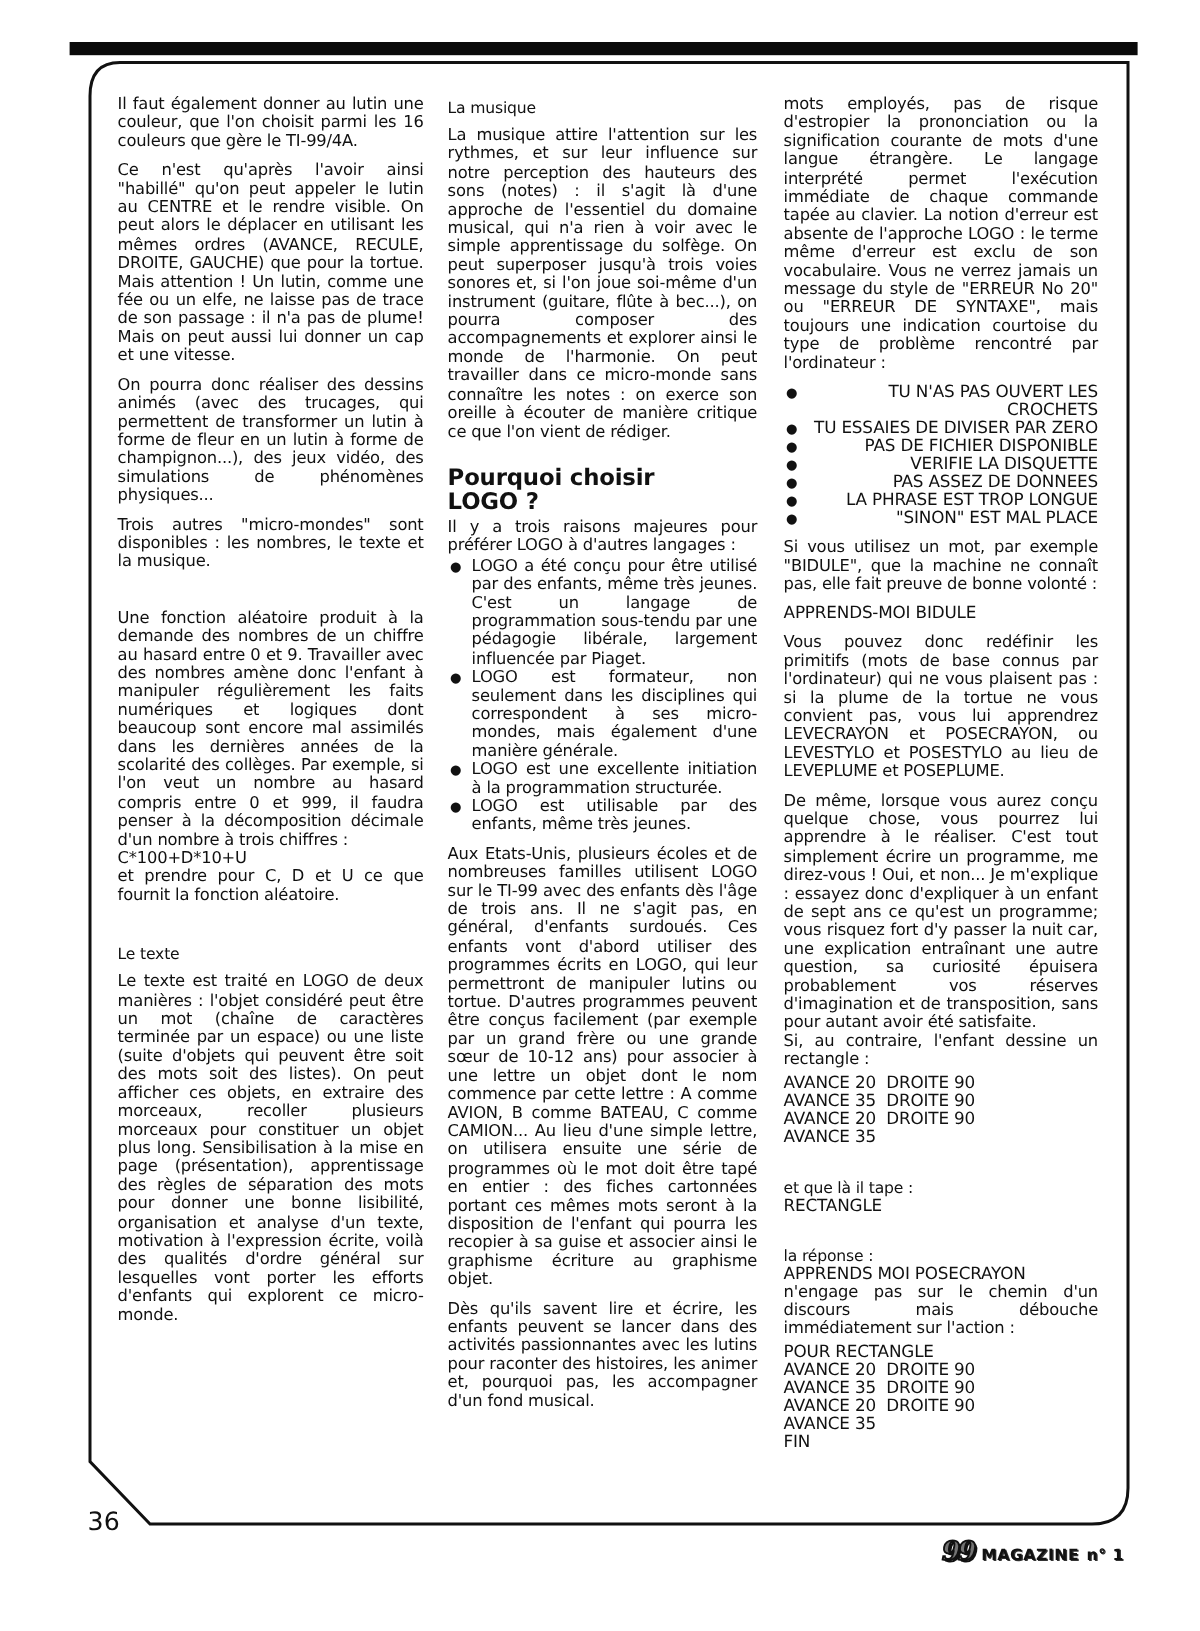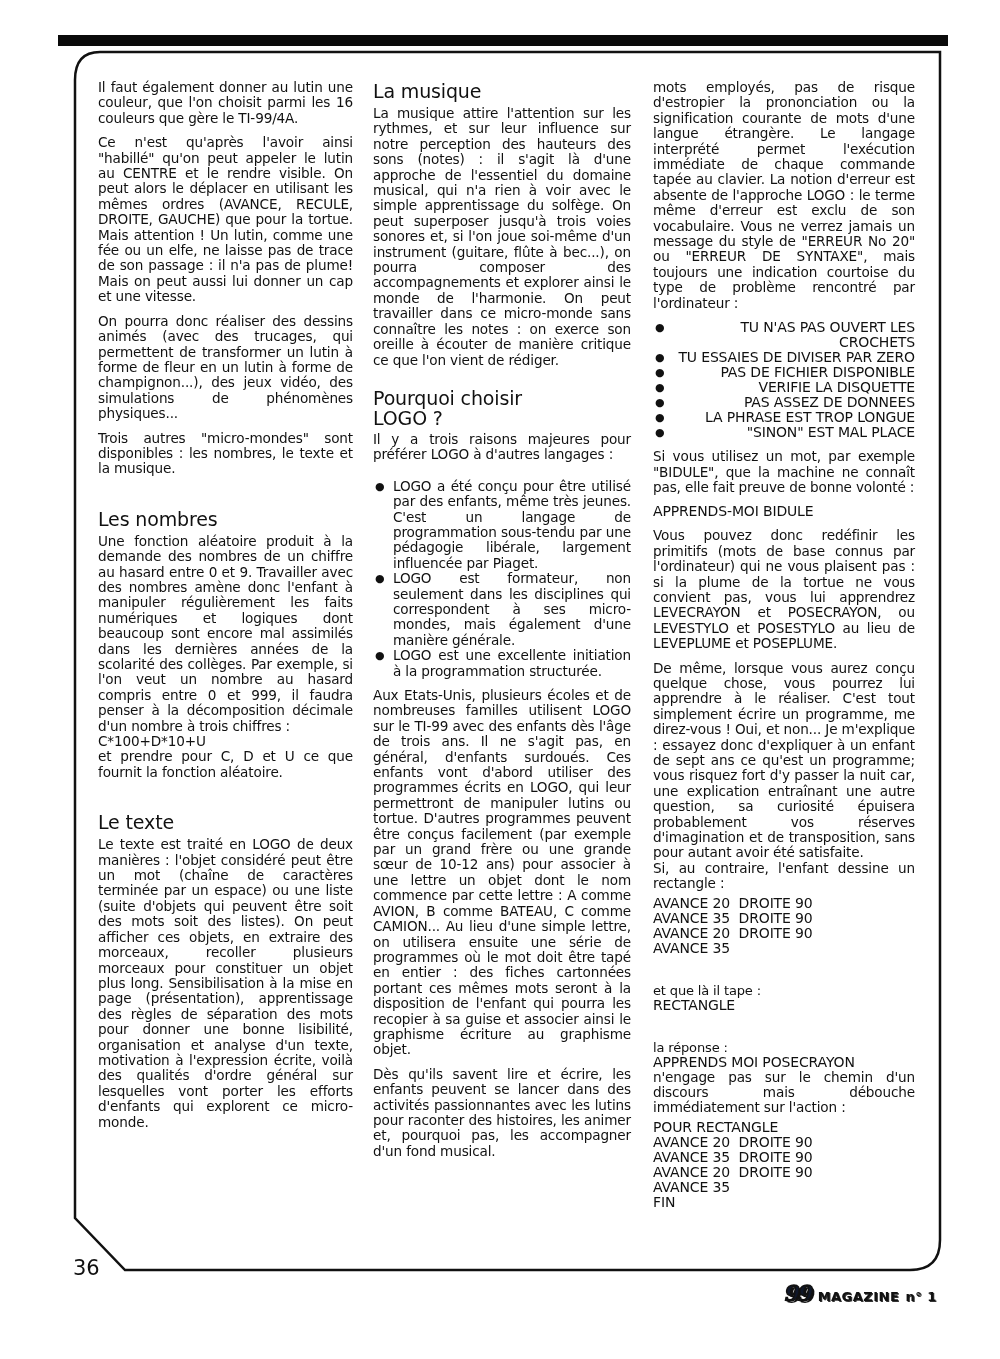--- a/index.html
+++ b/index.html
@@ -5,72 +5,72 @@
     html, body { margin: 0; padding: 0; background: #ffffff; }
     body { width: 1000px; height: 1359px; position: relative; overflow: hidden;
            font-family: "DejaVu Sans", sans-serif; color: #111; }
     .top-bar { position: absolute; left: 58px; top: 35px; width: 890px; height: 11px; background: #0a0a0a; }
     .frame-svg { position: absolute; left: 0; top: 0; }
     .col { position: absolute; top: 80px; font-size: 13.6px; line-height: 15.4px; letter-spacing: -0.15px; }
     .col1 { left: 98px; width: 255px; }
     .col2 { left: 373px; width: 258px; }
     .col3 { left: 653px; width: 262px; }
     .col p { margin: 0 0 9px 0; text-align: justify; hyphens: manual; }
-    .col h2 { font-weight: normal; font-size: 19px; line-height: 22px; margin: 0 0 4px 0; }
-    .col h2.bold { font-weight: normal; font-size: 19px; line-height: 20px; margin-top: 20px; }
+    .col h2 { font-weight: normal; font-size: 13px; line-height: 22px; margin: 0 0 4px 0; }
+    .col h2.bold { font-weight: bold; font-size: 19px; line-height: 20px; margin-top: 20px; }
     .gap-lg { height: 22px; }
     ul.bul { list-style: none; margin: 0 0 9px 0; padding: 0; }
     ul.bul li { position: relative; padding-left: 20px; text-align: justify; }
     ul.bul li::before { content: "\25CF"; position: absolute; left: 2px; top: 0; font-size: 11px; }
     ul.caps li { text-align: right; font-size: 14px; line-height: 15px; }
     .code { margin: 0 0 9px 0; font-size: 14px; line-height: 15px; }
     .code div { white-space: pre; }
     .small-line { font-size: 13px; line-height: 14px; margin-top: 28px; }
     .page-num { position: absolute; left: 73px; top: 1256px; font-size: 21px; }
     .footer { position: absolute; left: 785px; top: 1280px; font-weight: bold; font-size: 13px; letter-spacing: 0.5px; display: flex; align-items: baseline; gap: 6px; }
-    .footer .logo99 { font-family: "DejaVu Serif", serif; font-size: 22px; font-weight: bold; font-style: italic; color: #0f172a;
+    .footer .logo99 { font-family: "DejaVu Serif", serif; font-size: 22px; font-weight: bold; font-style: italic; color: #737373;
                       -webkit-text-stroke: 1.6px #111; text-shadow: 2px 2px 0 #111; letter-spacing: -2px; }
     .footer .mag { font-family: "DejaVu Sans", sans-serif; font-weight: 900; font-size: 13px; text-shadow: 1px 1px 0 #333; }
   </style>
 </head>
 <body>
 
 <div class="top-bar"></div>
 
 <svg class="frame-svg" width="1000" height="1359">
   <path d="M 100 52 L 940 52 L 940 1240 Q 940 1270 910 1270 L 125 1270 L 75 1218 L 75 80 Q 75 52 100 52 Z" fill="none" stroke="#111" stroke-width="2.5"></path>
 </svg>
 
 <div class="col col1">
   <p>Il faut également donner au lutin une couleur, que l'on choisit parmi les 16 couleurs que gère le TI-99/4A.</p>
   <p>Ce n'est qu'après l'avoir ainsi "habillé" qu'on peut appeler le lutin au CENTRE et le rendre visible. On peut alors le déplacer en utilisant les mêmes ordres (AVANCE, RECULE, DROITE, GAUCHE) que pour la tortue. Mais attention ! Un lutin, comme une fée ou un elfe, ne laisse pas de trace de son passage : il n'a pas de plume! Mais on peut aussi lui donner un cap et une vitesse.</p>
   <p>On pourra donc réaliser des dessins animés (avec des trucages, qui permettent de transformer un lutin à forme de fleur en un lutin à forme de champignon...), des jeux vidéo, des simulations de phénomènes physiques...</p>
   <p>Trois autres "micro-mondes" sont disponibles : les nombres, le texte et la musique.</p>
   <div class="gap-lg"></div>
-  <h2>Les nombres</h2>
   <p style="margin-bottom:0">Une fonction aléatoire produit à la demande des nombres de un chiffre au hasard entre 0 et 9. Travailler avec des nombres amène donc l'enfant à manipuler régulièrement les faits numériques et logiques dont beaucoup sont encore mal assimilés dans les dernières années de la scolarité des collèges. Par exemple, si l'on veut un nombre au hasard compris entre 0 et 999, il faudra penser à la décomposition décimale d'un nombre à trois chiffres :</p>
   <div>C*100+D*10+U</div>
   <p>et prendre pour C, D et U ce que fournit la fonction aléatoire.</p>
   <div class="gap-lg"></div>
   <h2>Le texte</h2>
   <p>Le texte est traité en LOGO de deux manières : l'objet considéré peut être un mot (chaîne de caractères terminée par un espace) ou une liste (suite d'objets qui peuvent être soit des mots soit des listes). On peut afficher ces objets, en extraire des morceaux, recoller plusieurs morceaux pour constituer un objet plus long. Sensibilisation à la mise en page (présentation), apprentissage des règles de séparation des mots pour donner une bonne lisibilité, organisation et analyse d'un texte, motivation à l'expression écrite, voilà des qualités d'ordre général sur lesquelles vont porter les efforts d'enfants qui explorent ce micro-monde.</p>
 </div>
 
 <div class="col col2">
   <h2>La musique</h2>
   <p>La musique attire l'attention sur les rythmes, et sur leur influence sur notre perception des hauteurs des sons (notes) : il s'agit là d'une approche de l'essentiel du domaine musical, qui n'a rien à voir avec le simple apprentissage du solfège. On peut superposer jusqu'à trois voies sonores et, si l'on joue soi-même d'un instrument (guitare, flûte à bec...), on pourra composer des accompagnements et explorer ainsi le monde de l'harmonie. On peut travailler dans ce micro-monde sans connaître les notes : on exerce son oreille à écouter de manière critique ce que l'on vient de rédiger.</p>
   <h2 class="bold">
     <span>Pourquoi choisir</span><br>
     <span>LOGO ?</span>
   </h2>
-  <p style="margin-bottom:16px">Il y a trois raisons majeures pour préférer LOGO à d'autres langages :</p>
+  <p style="margin-bottom:2px">Il y a trois raisons majeures pour préférer LOGO à d'autres langages :</p>
   <ul class="bul">
     <li>LOGO a été conçu pour être utilisé par des enfants, même très jeunes. C'est un langage de programmation sous-tendu par une pédagogie libérale, largement influencée par Piaget.</li>
     <li>LOGO est formateur, non seulement dans les disciplines qui correspondent à ses micro-mondes, mais également d'une manière générale.</li>
     <li>LOGO est une excellente initiation à la programmation structurée.</li>
+    <li>LOGO est utilisable par des enfants, même très jeunes.</li>
   </ul>
   <p>Aux Etats-Unis, plusieurs écoles et de nombreuses familles utilisent LOGO sur le TI-99 avec des enfants dès l'âge de trois ans. Il ne s'agit pas, en général, d'enfants surdoués. Ces enfants vont d'abord utiliser des programmes écrits en LOGO, qui leur permettront de manipuler lutins ou tortue. D'autres programmes peuvent être conçus facilement (par exemple par un grand frère ou une grande sœur de 10-12 ans) pour associer à une lettre un objet dont le nom commence par cette lettre : A comme AVION, B comme BATEAU, C comme CAMION... Au lieu d'une simple lettre, on utilisera ensuite une série de programmes où le mot doit être tapé en entier : des fiches cartonnées portant ces mêmes mots seront à la disposition de l'enfant qui pourra les recopier à sa guise et associer ainsi le graphisme écriture au graphisme objet.</p>
   <p>Dès qu'ils savent lire et écrire, les enfants peuvent se lancer dans des activités passionnantes avec les lutins pour raconter des histoires, les animer et, pourquoi pas, les accompagner d'un fond musical.</p>
 </div>
 
 <div class="col col3">
   <p>mots employés, pas de risque d'estropier la prononciation ou la signification courante de mots d'une langue étrangère. Le langage interprété permet l'exécution immédiate de chaque commande tapée au clavier. La notion d'erreur est absente de l'approche LOGO : le terme même d'erreur est exclu de son vocabulaire. Vous ne verrez jamais un message du style de "ERREUR No 20" ou "ERREUR DE SYNTAXE", mais toujours une indication courtoise du type de problème rencontré par l'ordinateur :</p>
   <ul class="bul caps">
     <li>TU N'AS PAS OUVERT LES CROCHETS</li>
     <li>TU ESSAIES DE DIVISER PAR ZERO</li>

